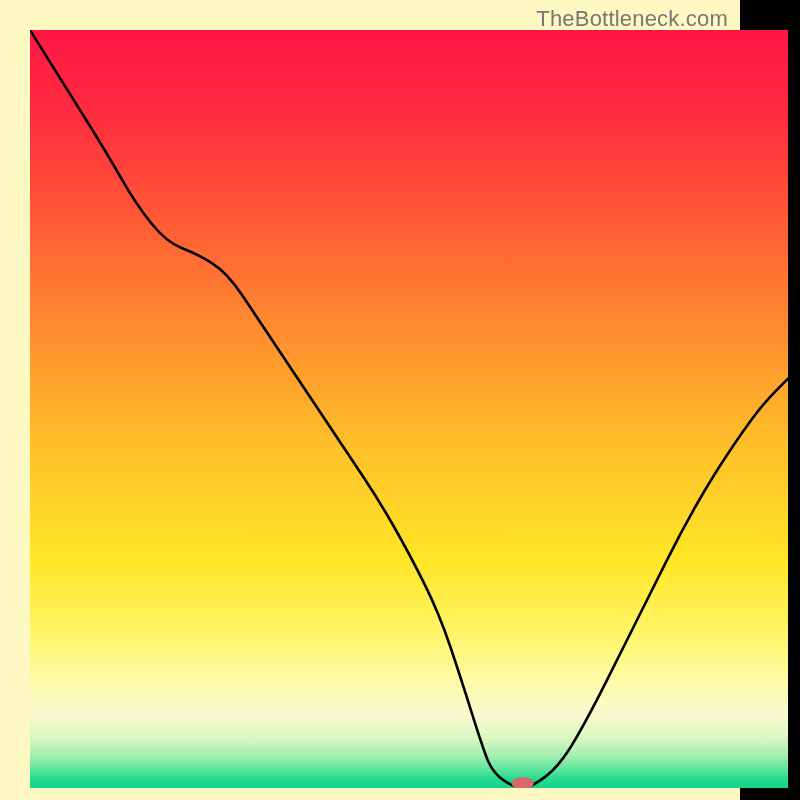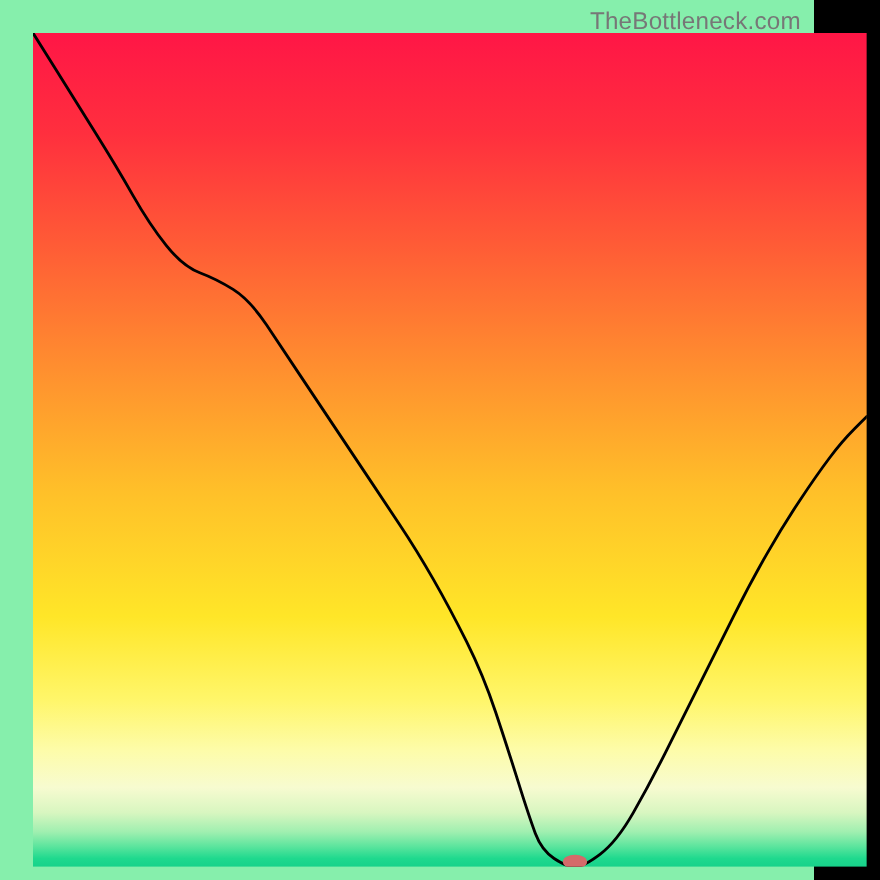--- a/index.html
+++ b/index.html
@@ -7,21 +7,21 @@
     padding: 0;
     width: 800px;
     height: 800px;
     background: #000;
     font-family: Arial, Helvetica, sans-serif;
   }
   .frame {
     position: relative;
     width: 740px;
     height: 800px;
-    background: #86efac;
+    background: #fef9c3;
   }
   .watermark {
     position: absolute;
     top: 6px;
     right: 12px;
     color: #777;
     font-size: 22px;
     font-weight: 500;
     letter-spacing: 0.2px;
     user-select: none;

